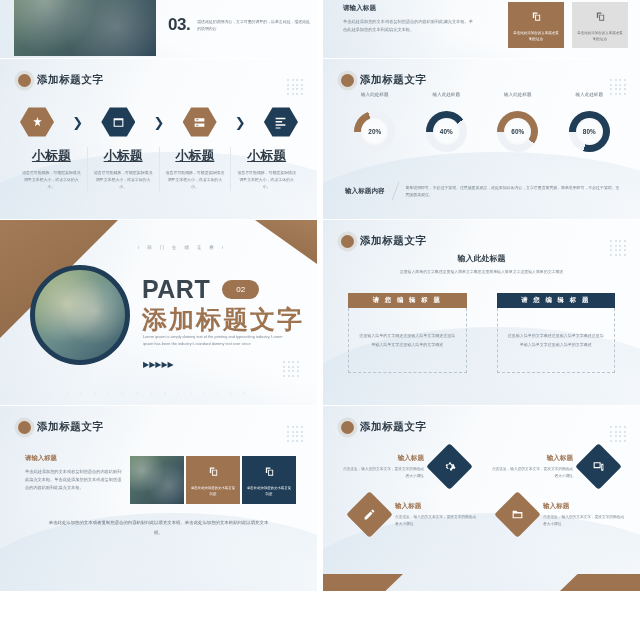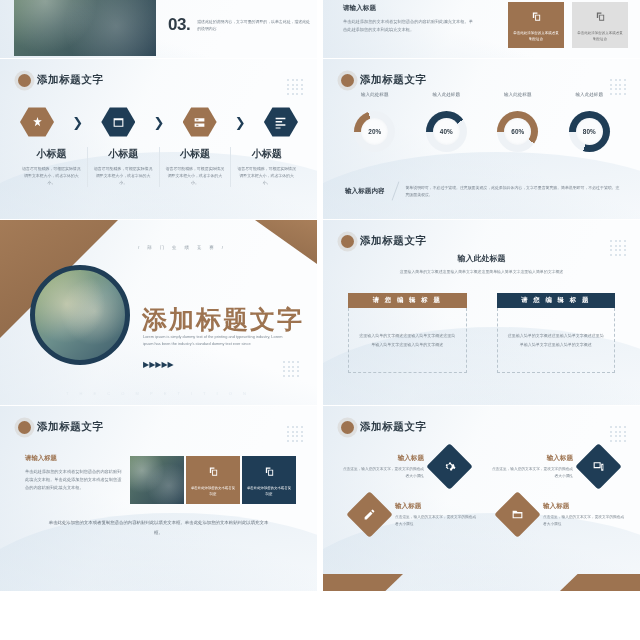--- a/index.html
+++ b/index.html
@@ -63,21 +63,21 @@
     display:flex; align-items:center; justify-content:space-between; }
   .hex { width:34px; height:30px; display:flex; align-items:center; justify-content:center;
     clip-path:polygon(25% 2%,75% 2%,100% 50%,75% 98%,25% 98%,0 50%); }
   .hex.brown { background:#9d7350; }
   .hex.navy  { background:#1f3d56; }
   .hex svg { width:13px; height:13px; fill:#fff; }
   .chev { color:#1f3d56; font-size:13px; font-weight:700; }
   .cols4 { position:absolute; left:16px; top:88px; width:286px; display:flex; }
   .col4 { flex:1; text-align:center; padding:0 6px; }
   .col4 + .col4 { border-left:1px solid #dfe6ec; }
-  .c4-h { font-size:10px; font-weight:700; color:#2f3c47; margin-bottom:4px; }
+  .c4-h { font-size:13px; font-weight:700; color:#2f3c47; margin-bottom:4px;text-decoration:underline; }
   .c4-p { font-size:3.9px; color:#76818c; line-height:1.85; }
 
   
   .dn-row { position:absolute; left:16px; top:33px; width:286px; display:flex; }
   .dn-col { flex:1; display:flex; flex-direction:column; align-items:center; }
   .dn-lab { font-size:4.6px; color:#66727d; margin-bottom:14px; }
   .dn { width:41px; height:41px; border-radius:50%; display:flex; align-items:center;
     justify-content:center; position:relative; }
   .dn::after { content:""; position:absolute; inset:7px; background:#fbfcfd; border-radius:50%;
     box-shadow:inset 0 0 3px rgba(120,140,160,.12); }
@@ -326,20 +326,24 @@
   </div>
 
   <div></div>
     <div></div>
 
   <div class="slide">
     <div class="pt-brown-l"></div>
     <div class="pt-brown-r"></div>
     <div class="pt-circ ph-img"></div>
     <div class="pt-eyebrow">/ 部 门 业 绩 竞 赛 /</div>
+    <div class="pt-part">
+      <span class="p">PART</span>
+      <span class="n">02</span>
+    </div>
     <div class="pt-title">添加标题文字</div>
     <div class="pt-sub">Lorem ipsum is simply dummy text of the printing and typesetting industry, Lorem ipsum has been the industry's standard dummy text ever since</div>
     <div class="pt-arrows">▶▶▶▶▶</div>
     <div class="dotgrid" style="right:18px;bottom:28px;">
       <i></i>
         <i></i>
         <i></i>
         <i></i>
         <i></i>
         <i></i>

